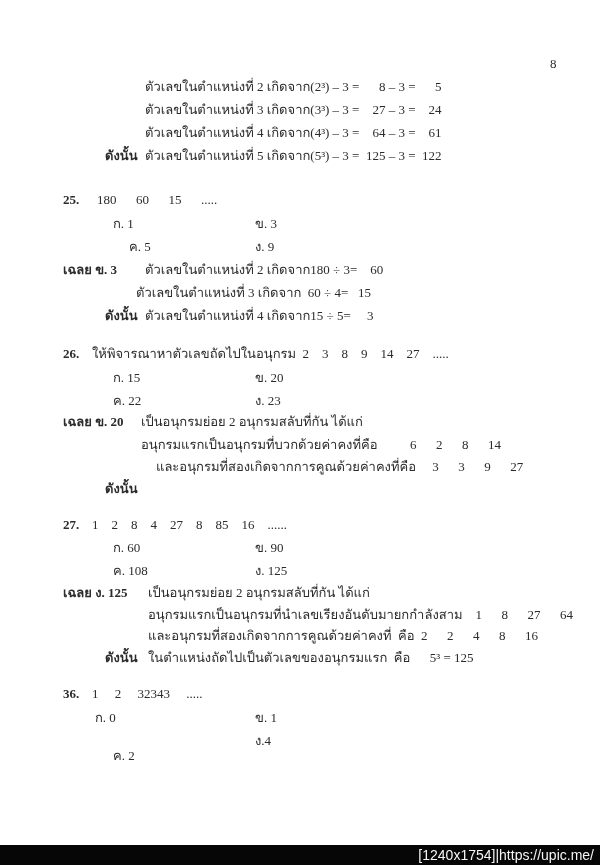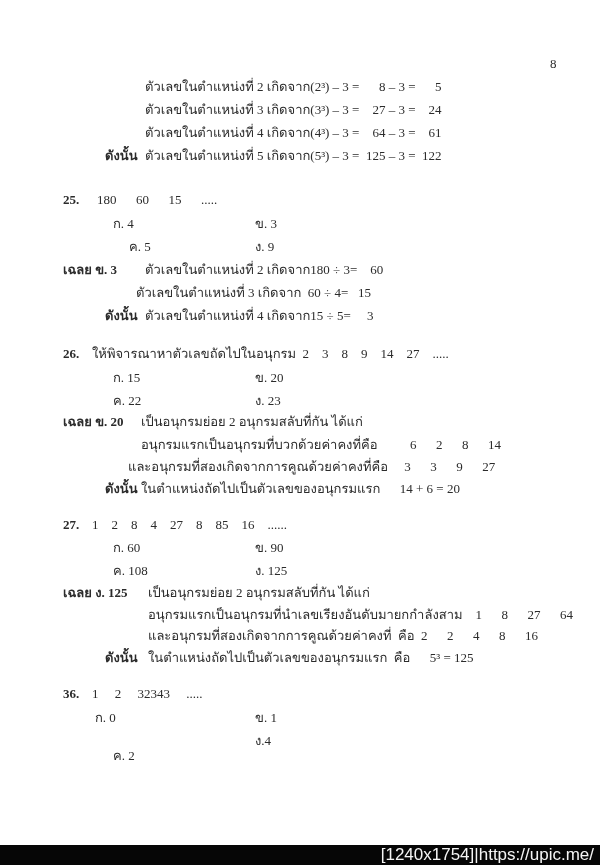--- a/index.html
+++ b/index.html
@@ -26,62 +26,61 @@
     left: 0; top: 845px;
     width: 600px; height: 20px;
     background: #060606;
     display: flex;
     align-items: center;
     justify-content: flex-end;
   }
   .footer-text {
     color: #f5f5f5;
     font-family: "Liberation Sans", "DejaVu Sans", sans-serif;
-    font-size: 17px;
+    font-size: 14px;
     padding-right: 6px;
     white-space: pre;
   }
 </style>
 </head>
 <body>
 
 <div class="page">
 
   <div class="ln pageno">8</div>
 
   <div class="ln" style="left:145px; top:79px">ตัวเลขในตำแหน่งที่ 2 เกิดจาก(2³) – 3 =      8 – 3 =      5</div>
   <div class="ln" style="left:145px; top:102px">ตัวเลขในตำแหน่งที่ 3 เกิดจาก(3³) – 3 =    27 – 3 =    24</div>
   <div class="ln" style="left:145px; top:125px">ตัวเลขในตำแหน่งที่ 4 เกิดจาก(4³) – 3 =    64 – 3 =    61</div>
   <div class="ln b" style="left:105px; top:148px">ดังนั้น</div>
   <div class="ln" style="left:145px; top:148px">ตัวเลขในตำแหน่งที่ 5 เกิดจาก(5³) – 3 =  125 – 3 =  122</div>
 
   <div class="ln b" style="left:63px; top:192px">25.</div>
   <div class="ln" style="left:97px; top:192px">180      60      15      .....</div>
-  <div class="ln" style="left:113px; top:216px">ก. 4</div>
+  <div class="ln" style="left:113px; top:216px">ก. 1</div>
   <div class="ln" style="left:255px; top:216px">ข. 3</div>
   <div class="ln" style="left:129px; top:239px">ค. 5</div>
   <div class="ln" style="left:255px; top:239px">ง. 9</div>
   <div class="ln b" style="left:63px; top:262px">เฉลย ข. 3</div>
   <div class="ln" style="left:145px; top:262px">ตัวเลขในตำแหน่งที่ 2 เกิดจาก180 ÷ 3=    60</div>
   <div class="ln" style="left:136px; top:285px">ตัวเลขในตำแหน่งที่ 3 เกิดจาก  60 ÷ 4=   15</div>
   <div class="ln b" style="left:105px; top:308px">ดังนั้น</div>
   <div class="ln" style="left:145px; top:308px">ตัวเลขในตำแหน่งที่ 4 เกิดจาก15 ÷ 5=     3</div>
 
   <div class="ln b" style="left:63px; top:346px">26.</div>
   <div class="ln" style="left:92px; top:346px">ให้พิจารณาหาตัวเลขถัดไปในอนุกรม  2    3    8    9    14    27    .....</div>
   <div class="ln" style="left:113px; top:370px">ก. 15</div>
   <div class="ln" style="left:255px; top:370px">ข. 20</div>
   <div class="ln" style="left:113px; top:393px">ค. 22</div>
   <div class="ln" style="left:255px; top:393px">ง. 23</div>
   <div class="ln b" style="left:63px; top:414px">เฉลย ข. 20</div>
   <div class="ln" style="left:141px; top:414px">เป็นอนุกรมย่อย 2 อนุกรมสลับที่กัน ได้แก่</div>
   <div class="ln" style="left:141px; top:437px">อนุกรมแรกเป็นอนุกรมที่บวกด้วยค่าคงที่คือ          6      2      8      14</div>
-  <div class="ln" style="left:128px; top:459px">และอนุกรมที่สองเกิดจากการคูณด้วยค่าคงที่คือ     3      3      9      27</div>
+  <div class="ln" style="left:156px; top:459px">และอนุกรมที่สองเกิดจากการคูณด้วยค่าคงที่คือ     3      3      9      27</div>
   <div class="ln b" style="left:105px; top:481px">ดังนั้น</div>
-  <div class="ln" style="left:141px; top:481px">ในตำแหน่งถัดไปเป็นตัวเลขของอนุกรมแรก      14 + 6 = 20</div>
 
   <div class="ln b" style="left:63px; top:517px">27.</div>
   <div class="ln" style="left:92px; top:517px">1    2    8    4    27    8    85    16    ......</div>
   <div class="ln" style="left:113px; top:540px">ก. 60</div>
   <div class="ln" style="left:255px; top:540px">ข. 90</div>
   <div class="ln" style="left:113px; top:563px">ค. 108</div>
   <div class="ln" style="left:255px; top:563px">ง. 125</div>
   <div class="ln b" style="left:63px; top:585px">เฉลย ง. 125</div>
   <div class="ln" style="left:148px; top:585px">เป็นอนุกรมย่อย 2 อนุกรมสลับที่กัน ได้แก่</div>
   <div class="ln" style="left:148px; top:607px">อนุกรมแรกเป็นอนุกรมที่นำเลขเรียงอันดับมายกกำลังสาม    1      8      27      64</div>

